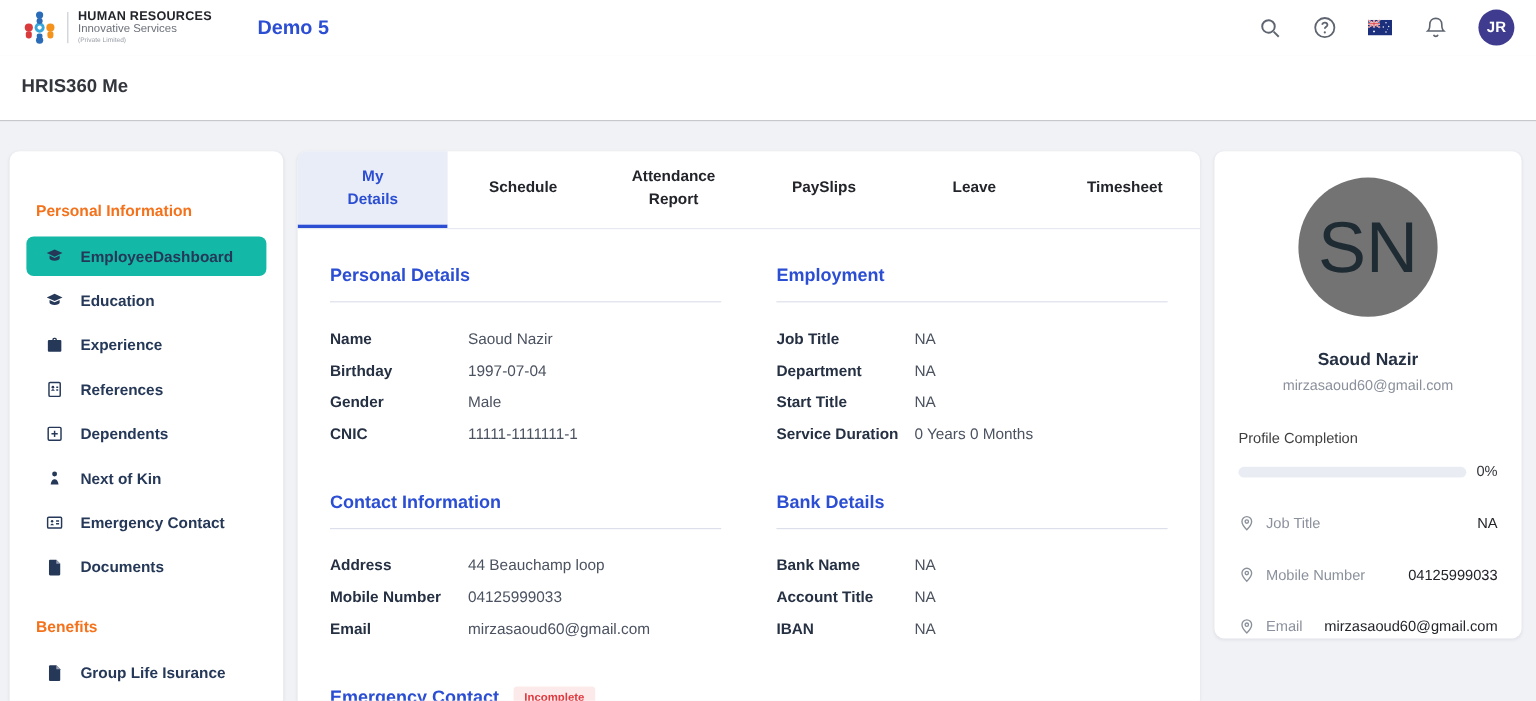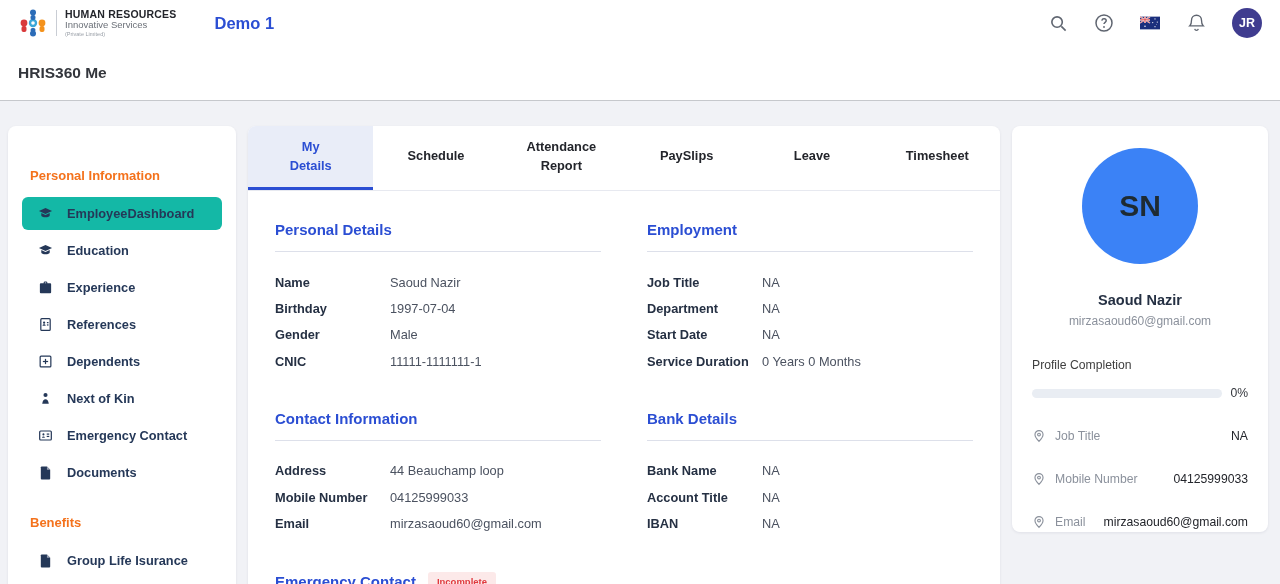--- a/index.html
+++ b/index.html
@@ -51,22 +51,22 @@
   .sect-title { color:#2b4ed3; font-size:15px; font-weight:bold; display:flex; align-items:center; gap:12px; }
   .sect hr { border:none; border-top:1px solid #dde0ea; margin:13px 0 22px 0; }
   .kv { display:grid; grid-template-columns:115px 1fr; row-gap:10px; font-size:12.8px; line-height:1.05; }
   .kv .k { font-weight:bold; color:#253043; padding:1.5px 0; }
   .kv .v { color:#4b5260; padding:1.5px 0; }
   .badge { background:#fce9e9; color:#e0393f; font-size:9.5px; font-weight:bold; padding:4px 9px; border-radius:3px; }
   .sect.full { grid-column:1 / -1; }
 
   
   .profile { width:256px; height:406px; flex:none; padding:22px 20px 0 20px; display:flex; flex-direction:column; }
-  .pr-avatar { width:116px; height:116px; border-radius:50%; background:#3b82f6; color:#1e2b33; font-size:30px;
-    display:flex; align-items:center; justify-content:center; margin:0 auto;font-weight:bold; }
+  .pr-avatar { width:116px; height:116px; border-radius:50%; background:#737373; color:#1e2b33; font-size:60px;
+    display:flex; align-items:center; justify-content:center; margin:0 auto; }
   .pr-name { text-align:center; font-size:14.5px; font-weight:bold; margin-top:28px; }
   .pr-email { text-align:center; font-size:12px; color:#8b919c; margin-top:6px; }
   .pr-completion { margin-top:30px; font-size:12.2px; color:#404040; }
   .pr-bar-row { display:flex; align-items:center; gap:8px; margin-top:14px; }
   .pr-track { flex:1; height:9px; border-radius:5px; background:#e9edf3; }
   .pr-pct { font-size:12.2px; color:#33363c; }
   .pr-row { display:flex; align-items:center; gap:9px; margin-top:29px; font-size:12.2px; }
   .pr-row .ic { width:14px; height:14px; color:#8b919c; flex:none; display:flex; }
   .pr-row .k { color:#8b919c; }
   .pr-row .v { margin-left:auto; color:#23252b; text-align:right; }
@@ -90,21 +90,21 @@
           <rect x="12.5" y="20" width="5" height="4" rx="2" fill="#2b6cb8"></rect>
       </svg>
     </span>
     <span class="logo-divider"></span>
     <span class="logo-text">
       <div class="l1">HUMAN RESOURCES</div>
       <div class="l2">Innovative Services</div>
       <div class="l3">(Private Limited)</div>
     </span>
   </div>
-  <div class="app-title">Demo 1</div>
+  <div class="app-title">Demo 5</div>
   <div class="topbar-right">
     <span class="tb-icon">
       <svg width="19" height="19" viewBox="0 0 20 20" fill="none" stroke="currentColor" stroke-width="1.7">
         <circle cx="8.5" cy="8.5" r="5.5"></circle>
           <line x1="13" y1="13" x2="17.5" y2="17.5"></line>
       </svg>
     </span>
     <span class="tb-icon">
       <svg width="20" height="20" viewBox="0 0 20 20" fill="none" stroke="currentColor" stroke-width="1.5">
         <circle cx="10" cy="10" r="8"></circle>
@@ -288,21 +288,21 @@
       </section>
 
       <section class="sect">
         <div class="sect-title">Employment</div>
         <hr>
         <div class="kv">
           <div class="k">Job Title</div>
             <div class="v">NA</div>
           <div class="k">Department</div>
             <div class="v">NA</div>
-          <div class="k">Start Date</div>
+          <div class="k">Start Title</div>
             <div class="v">NA</div>
           <div class="k">Service Duration</div>
             <div class="v">0 Years 0 Months</div>
         </div>
       </section>
 
       <section class="sect">
         <div class="sect-title">Contact Information</div>
         <hr>
         <div class="kv">

